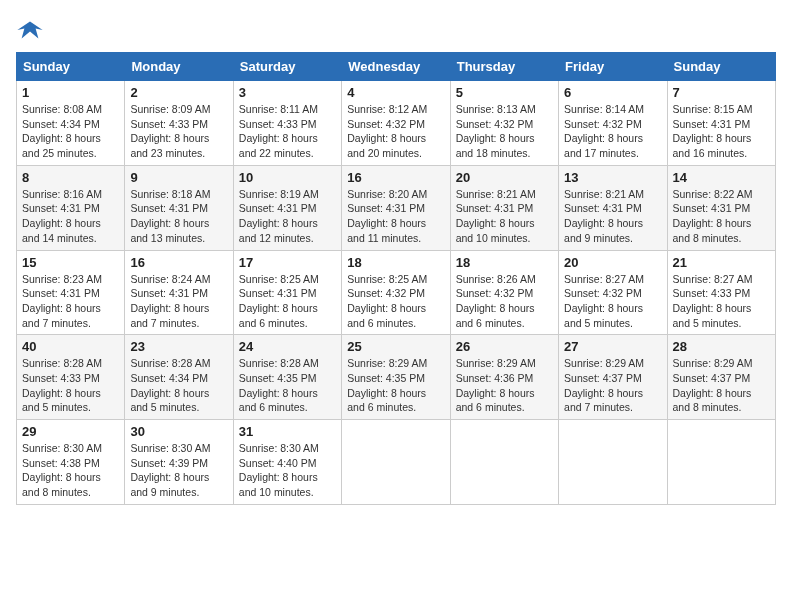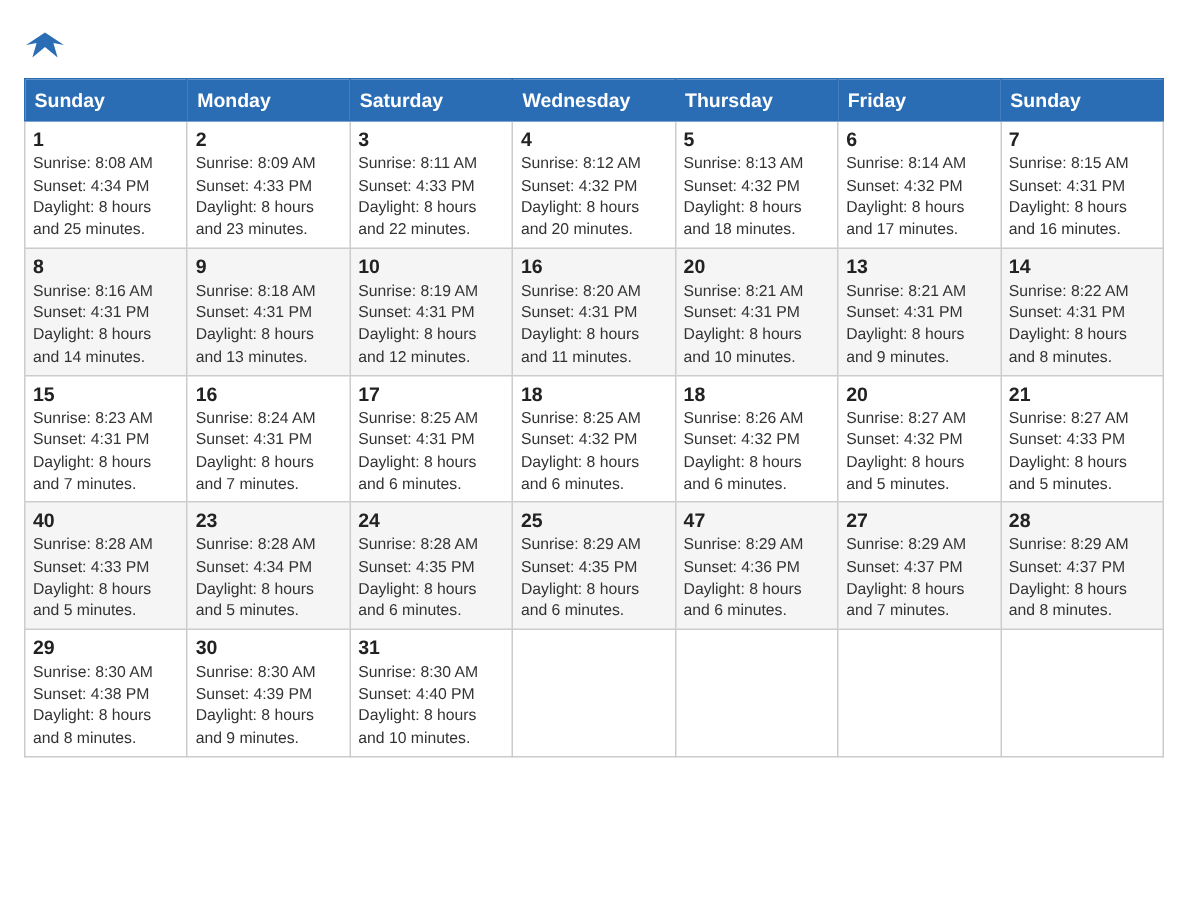--- a/index.html
+++ b/index.html
@@ -319,21 +319,21 @@
       </td>
         <td>
         <span class="day-number">25</span>
         <div class="day-info">
           Sunrise: 8:29 AM<br>
           Sunset: 4:35 PM<br>
           Daylight: 8 hours and 6 minutes.
         </div>
       </td>
         <td>
-        <span class="day-number">47</span>
+        <span class="day-number">26</span>
         <div class="day-info">
           Sunrise: 8:29 AM<br>
           Sunset: 4:36 PM<br>
           Daylight: 8 hours and 6 minutes.
         </div>
       </td>
         <td>
         <span class="day-number">27</span>
         <div class="day-info">
           Sunrise: 8:29 AM<br>

